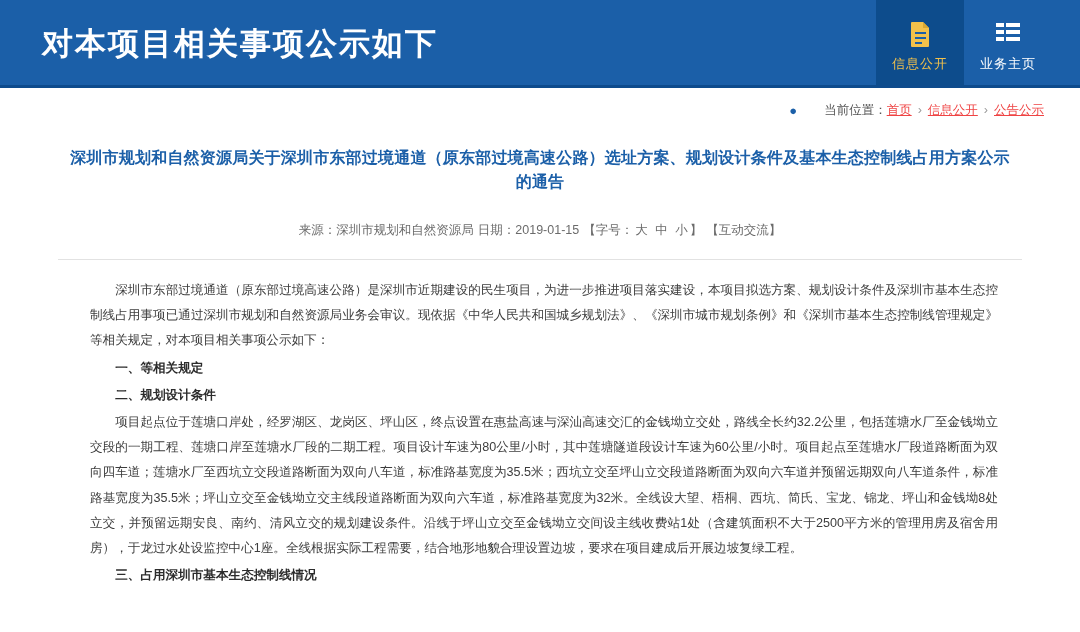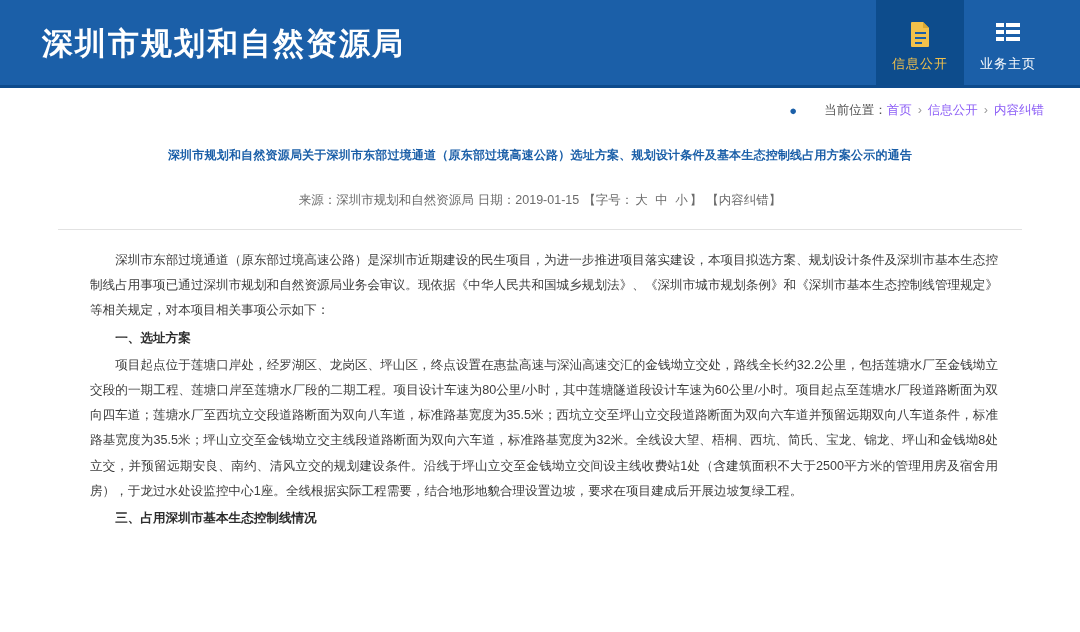--- a/index.html
+++ b/index.html
@@ -84,29 +84,29 @@
     font-size: 12.5px;
     color: #555555;
   }
   .breadcrumb-bar .pin {
     margin-right: 7px;
     color: #1b5fa8;
     font-size: 13px;
     line-height: 1;
   }
   .crumb-label { color: #555; margin-left: 20px; }
-  .crumb-link { color: #8b5cf6; cursor: pointer; }
+  .crumb-link { color: #ef4444; cursor: pointer; text-decoration: underline; }
   .crumb-sep { margin: 0 6px; color: #999; }
 
   
   .article {
     padding: 0 56px;
   }
   .article-title {
-    font-size: 12px;
+    font-size: 16px;
     font-weight: bold;
     color: #1b5fa8;
     text-align: center;
     line-height: 1.5;
     padding: 14px 10px 4px;
     letter-spacing: 0.2px;
   }
   .meta-row {
     display: flex;
     align-items: flex-end;
@@ -139,21 +139,21 @@
   .body-text p.section {
     font-weight: bold;
     color: #2c2c2c;
   }
 </style>
 </head>
 <body>
 
 <div class="site-header">
   <div class="brand">
-    <span class="brand-title">深圳市规划和自然资源局</span>
+    <span class="brand-title">对本项目相关事项公示如下</span>
   </div>
   <div class="nav">
 
     <div class="nav-item active">
       <span class="nav-icon">
         <svg width="30" height="30" viewBox="0 0 30 30">
           <path d="M7 3 h11 l6 6 v18 a1 1 0 0 1 -1 1 H7 a1 1 0 0 1 -1 -1 V4 a1 1 0 0 1 1 -1 z" fill="#f2c14b"></path>
           <path d="M18 3 v6 h6 z" fill="#d9a832"></path>
           <rect x="10" y="13" width="11" height="2" fill="#1b5fa8"></rect>
           <rect x="10" y="18" width="11" height="2" fill="#1b5fa8"></rect>
@@ -182,39 +182,40 @@
   </div>
 </div>
 
 <div class="breadcrumb-bar">
   <span class="pin">●</span>
   <span class="crumb-label">当前位置：</span>
   <span class="crumb-link">首页</span>
   <span class="crumb-sep">›</span>
   <span class="crumb-link">信息公开</span>
   <span class="crumb-sep">›</span>
-  <span class="crumb-link">内容纠错</span>
+  <span class="crumb-link">公告公示</span>
 </div>
 
 <div class="article">
 
   <div class="article-title">深圳市规划和自然资源局关于深圳市东部过境通道（原东部过境高速公路）选址方案、规划设计条件及基本生态控制线占用方案公示的通告</div>
 
   <div class="meta-row">
     <span class="meta-item">来源：深圳市规划和自然资源局</span>
     <span class="meta-item">日期：2019-01-15</span>
     <span class="meta-item meta-fontsize">
       <span>【字号：</span><span class="sz">大</span> <span class="sz">中</span> <span class="sz">小</span><span>】</span>
     </span>
-    <span class="meta-item meta-correct">【内容纠错】</span>
+    <span class="meta-item meta-correct">【互动交流】</span>
   </div>
 
   <div class="divider"></div>
 
   <div class="body-text">
     <p>深圳市东部过境通道（原东部过境高速公路）是深圳市近期建设的民生项目，为进一步推进项目落实建设，本项目拟选方案、规划设计条件及深圳市基本生态控制线占用事项已通过深圳市规划和自然资源局业务会审议。现依据《中华人民共和国城乡规划法》、《深圳市城市规划条例》和《深圳市基本生态控制线管理规定》等相关规定，对本项目相关事项公示如下：</p>
-    <p class="section">一、选址方案</p>
+    <p class="section">一、等相关规定</p>
+    <p class="section">二、规划设计条件</p>
     <p>项目起点位于莲塘口岸处，经罗湖区、龙岗区、坪山区，终点设置在惠盐高速与深汕高速交汇的金钱坳立交处，路线全长约32.2公里，包括莲塘水厂至金钱坳立交段的一期工程、莲塘口岸至莲塘水厂段的二期工程。项目设计车速为80公里/小时，其中莲塘隧道段设计车速为60公里/小时。项目起点至莲塘水厂段道路断面为双向四车道；莲塘水厂至西坑立交段道路断面为双向八车道，标准路基宽度为35.5米；西坑立交至坪山立交段道路断面为双向六车道并预留远期双向八车道条件，标准路基宽度为35.5米；坪山立交至金钱坳立交主线段道路断面为双向六车道，标准路基宽度为32米。全线设大望、梧桐、西坑、简氏、宝龙、锦龙、坪山和金钱坳8处立交，并预留远期安良、南约、清风立交的规划建设条件。沿线于坪山立交至金钱坳立交间设主线收费站1处（含建筑面积不大于2500平方米的管理用房及宿舍用房），于龙过水处设监控中心1座。全线根据实际工程需要，结合地形地貌合理设置边坡，要求在项目建成后开展边坡复绿工程。</p>
     <p class="section">三、占用深圳市基本生态控制线情况</p>
 
   </div>
 
 </div>
 
 </body></html>

